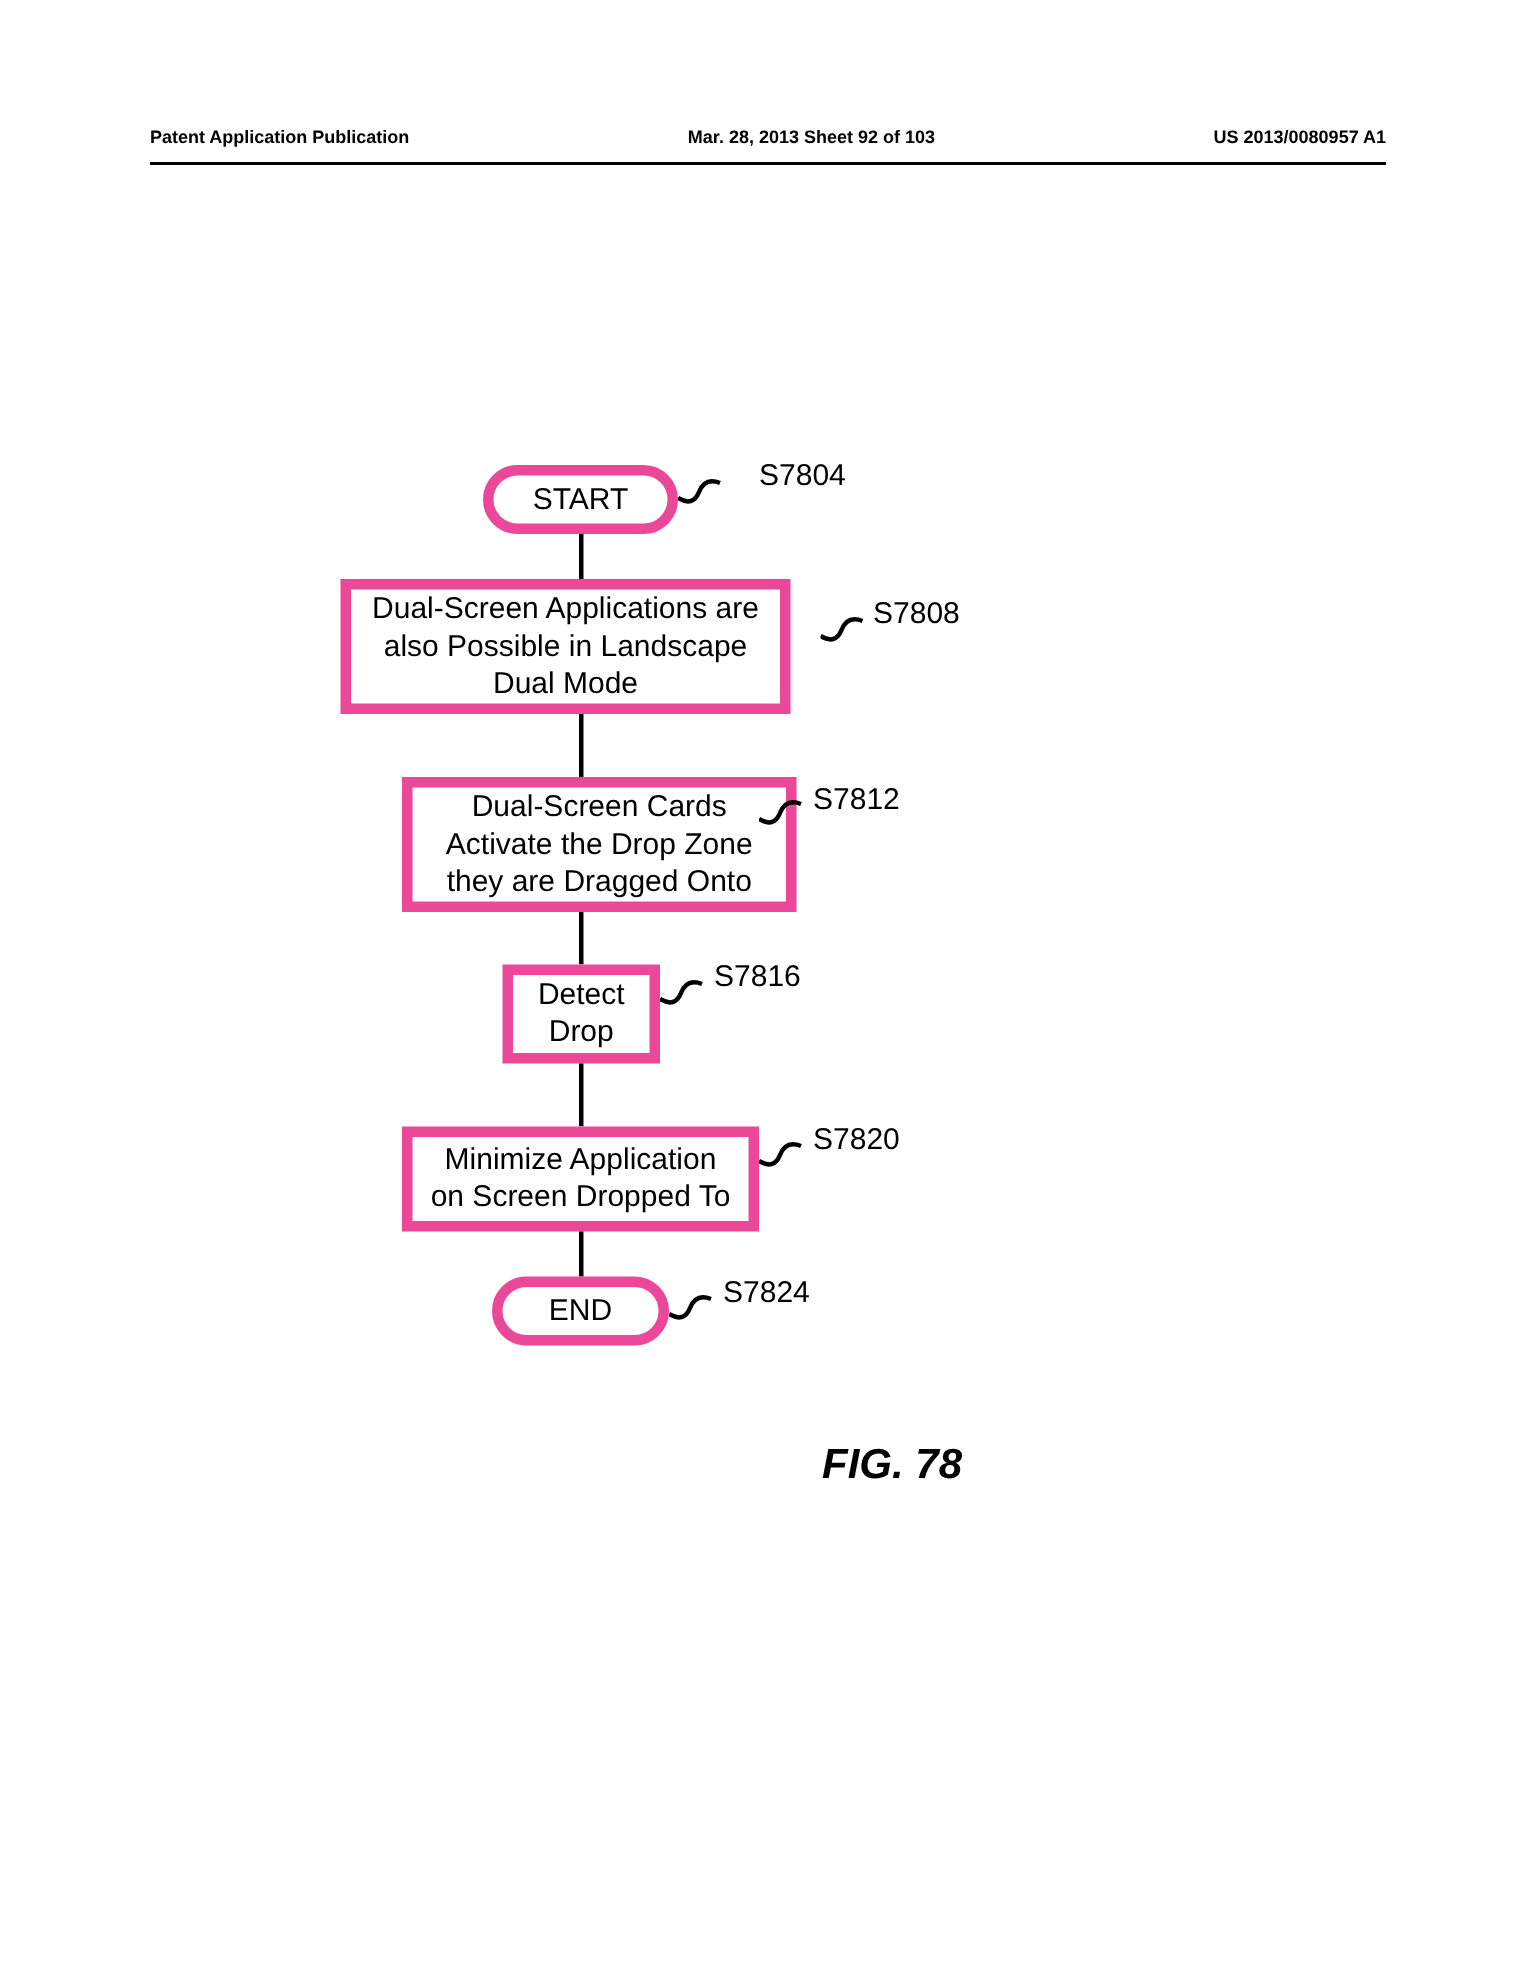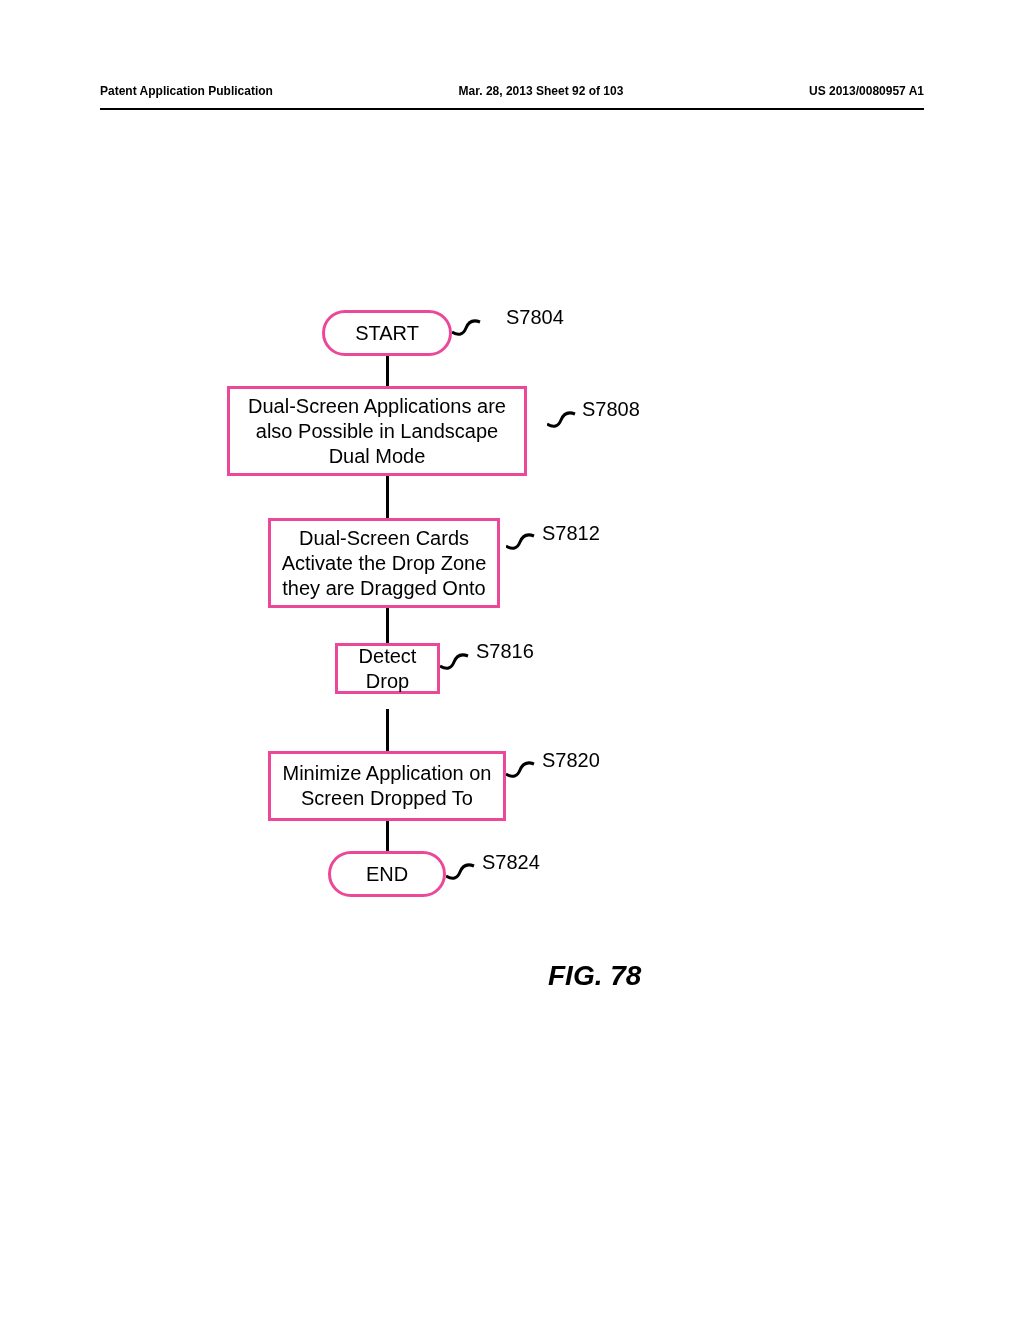--- a/index.html
+++ b/index.html
@@ -29,21 +29,21 @@
     border-top: 2px solid #000;
   }
   .diagram {
     position: absolute;
     top: 300px;
     left: 0;
     width: 1024px;
   }
   .node {
     position: absolute;
-    border: 3px solid #ec4899;
+    border: 7px solid #ec4899;
     background: #fff;
     text-align: center;
     font-size: 20px;
     line-height: 1.25;
     display: flex;
     align-items: center;
     justify-content: center;
     padding: 4px 8px;
     box-sizing: border-box;
   }
@@ -88,27 +88,27 @@
   </div>
 
   <div class="conn" style="left:386px; top:56px; width:3px; height:30px;"></div>
 
   <div class="node" style="left:227px; top:86px; width:300px; height:90px;">
     <span>Dual-Screen Applications are also Possible in Landscape Dual Mode</span>
   </div>
 
   <div class="conn" style="left:386px; top:176px; width:3px; height:42px;"></div>
 
-  <div class="node" style="left:268px; top:218px; width:232px; height:90px;">
+  <div class="node" style="left:268px; top:218px; width:263px; height:90px;">
     <span>Dual-Screen Cards Activate the Drop Zone they are Dragged Onto</span>
   </div>
 
   <div class="conn" style="left:386px; top:308px; width:3px; height:35px;"></div>
 
-  <div class="node" style="left:335px; top:343px; width:105px; height:51px;">
+  <div class="node" style="left:335px; top:343px; width:105px; height:66px;">
     <span>Detect Drop</span>
   </div>
 
   <div class="conn" style="left:386px; top:409px; width:3px; height:42px;"></div>
 
   <div class="node" style="left:268px; top:451px; width:238px; height:70px;">
     <span>Minimize Application on Screen Dropped To</span>
   </div>
 
   <div class="conn" style="left:386px; top:521px; width:3px; height:30px;"></div>

